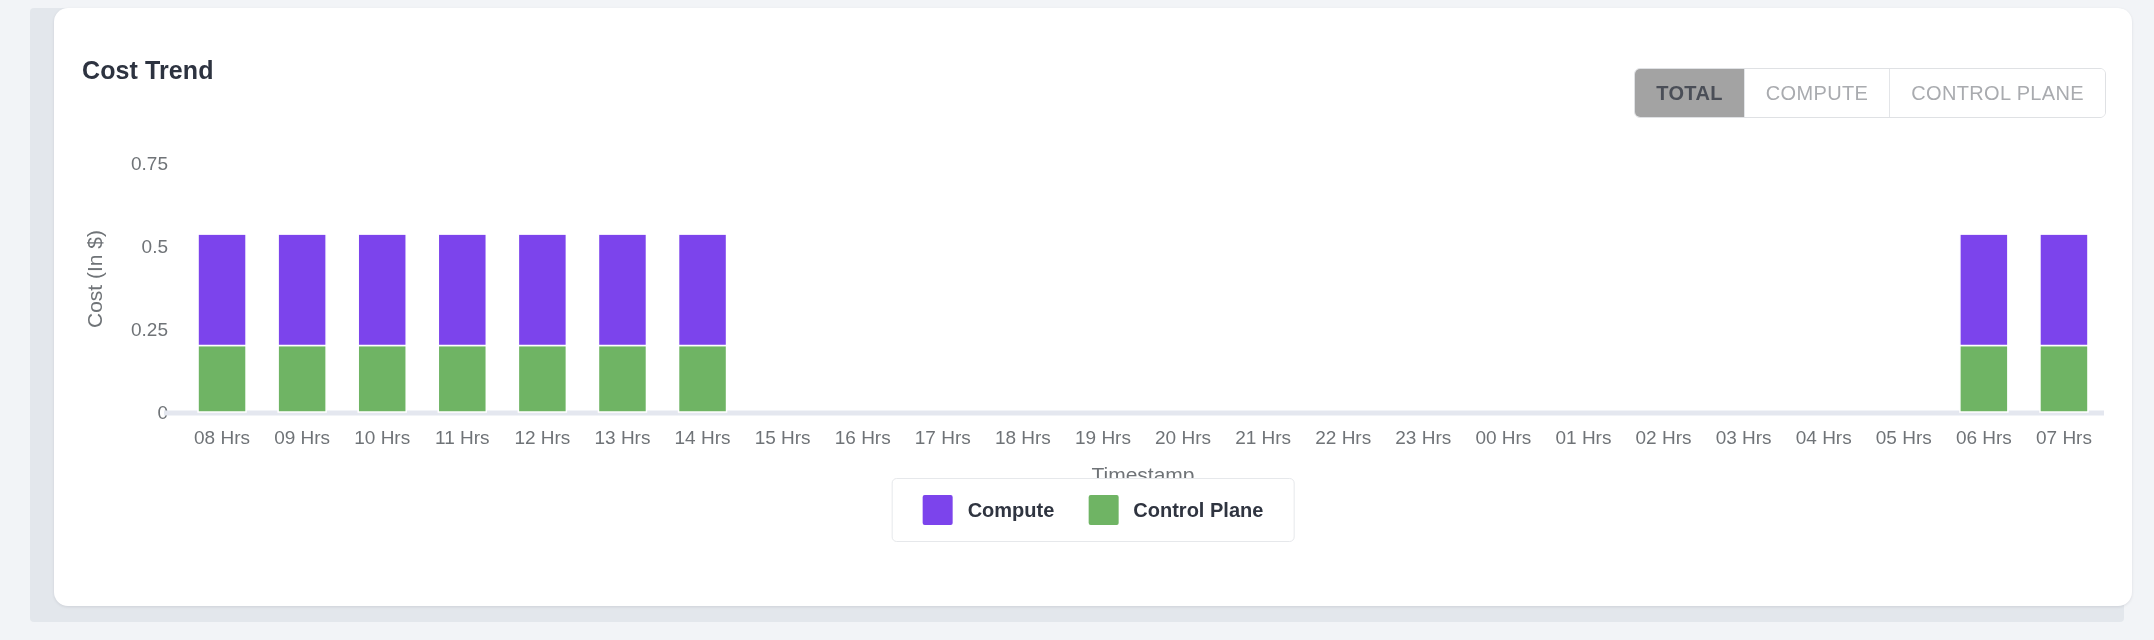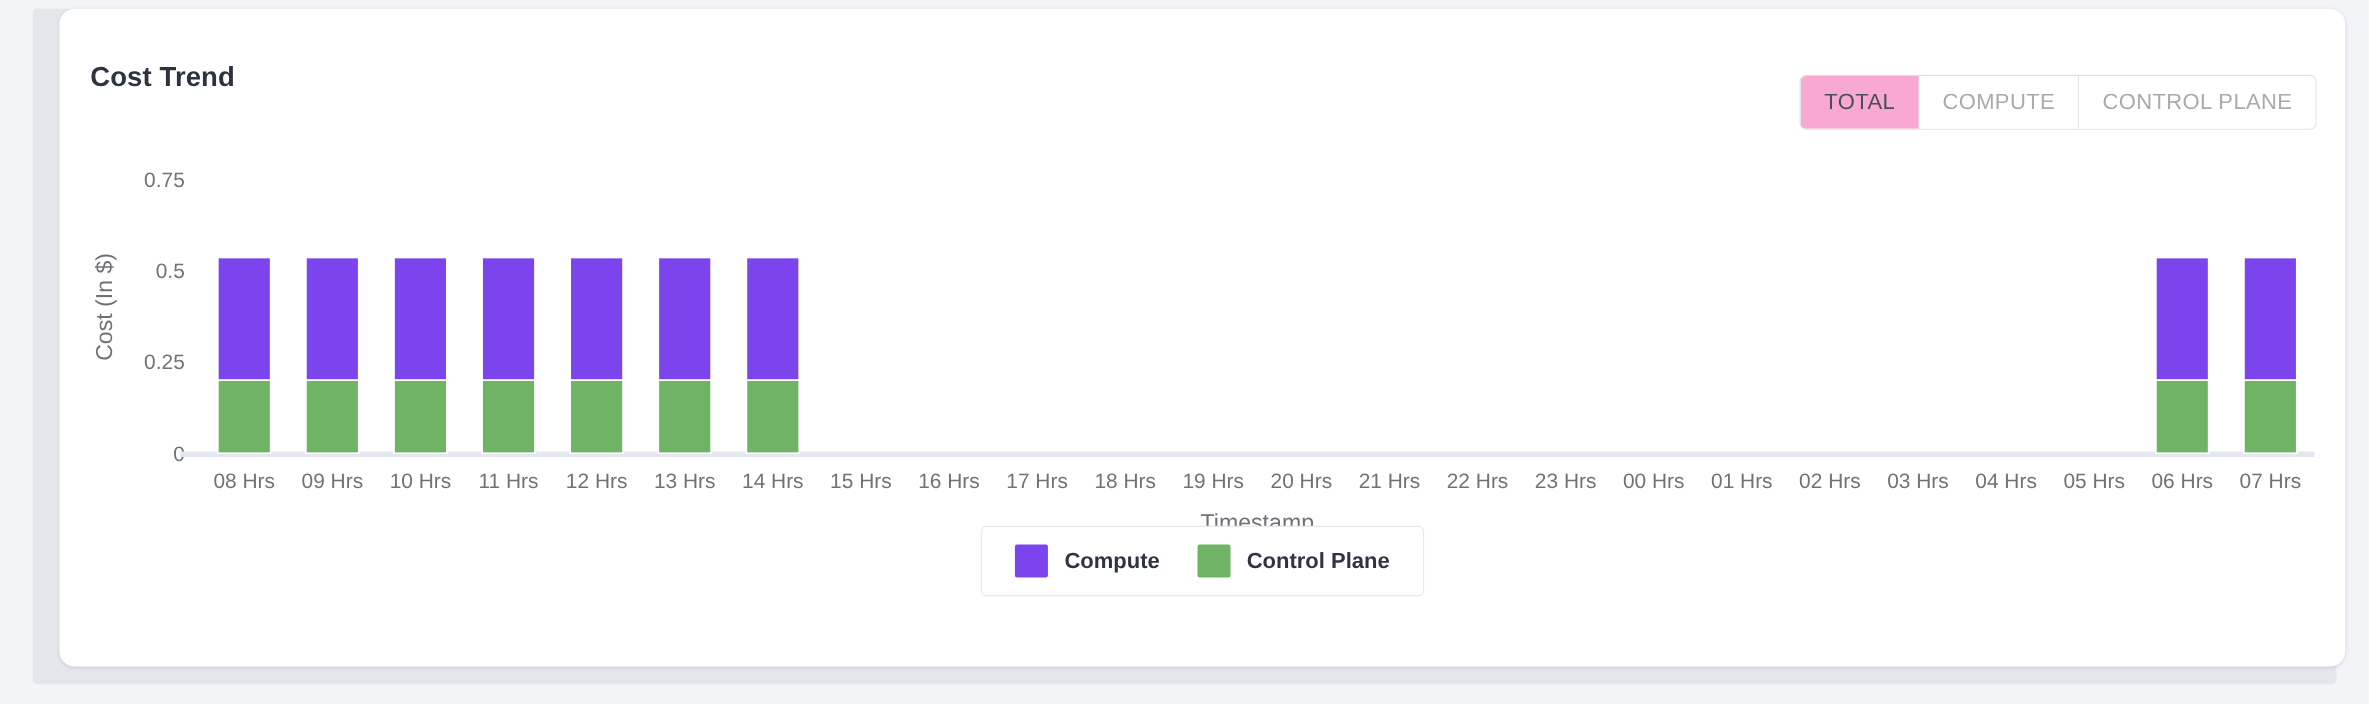--- a/index.html
+++ b/index.html
@@ -78,23 +78,23 @@
     color: #a9abaf;
     background: #ffffff;
     border: none;
     border-right: 1px solid #e3e5e8;
     cursor: pointer;
     white-space: nowrap;
     font-family: "Liberation Sans", sans-serif;
   }
   .toggle-btn:last-child { border-right: none; }
   .toggle-btn.is-active {
-    background: #f9a8d4;
+    background: #a3a3a3;
     color: #4a4e57;
-    font-weight: normal;
+    font-weight: bold;
   }
 
   
   .chart-area {
     position: absolute;
     left: 0; top: 118px;
     width: 2078px; height: 480px;
   }
 
   .plot-svg {

